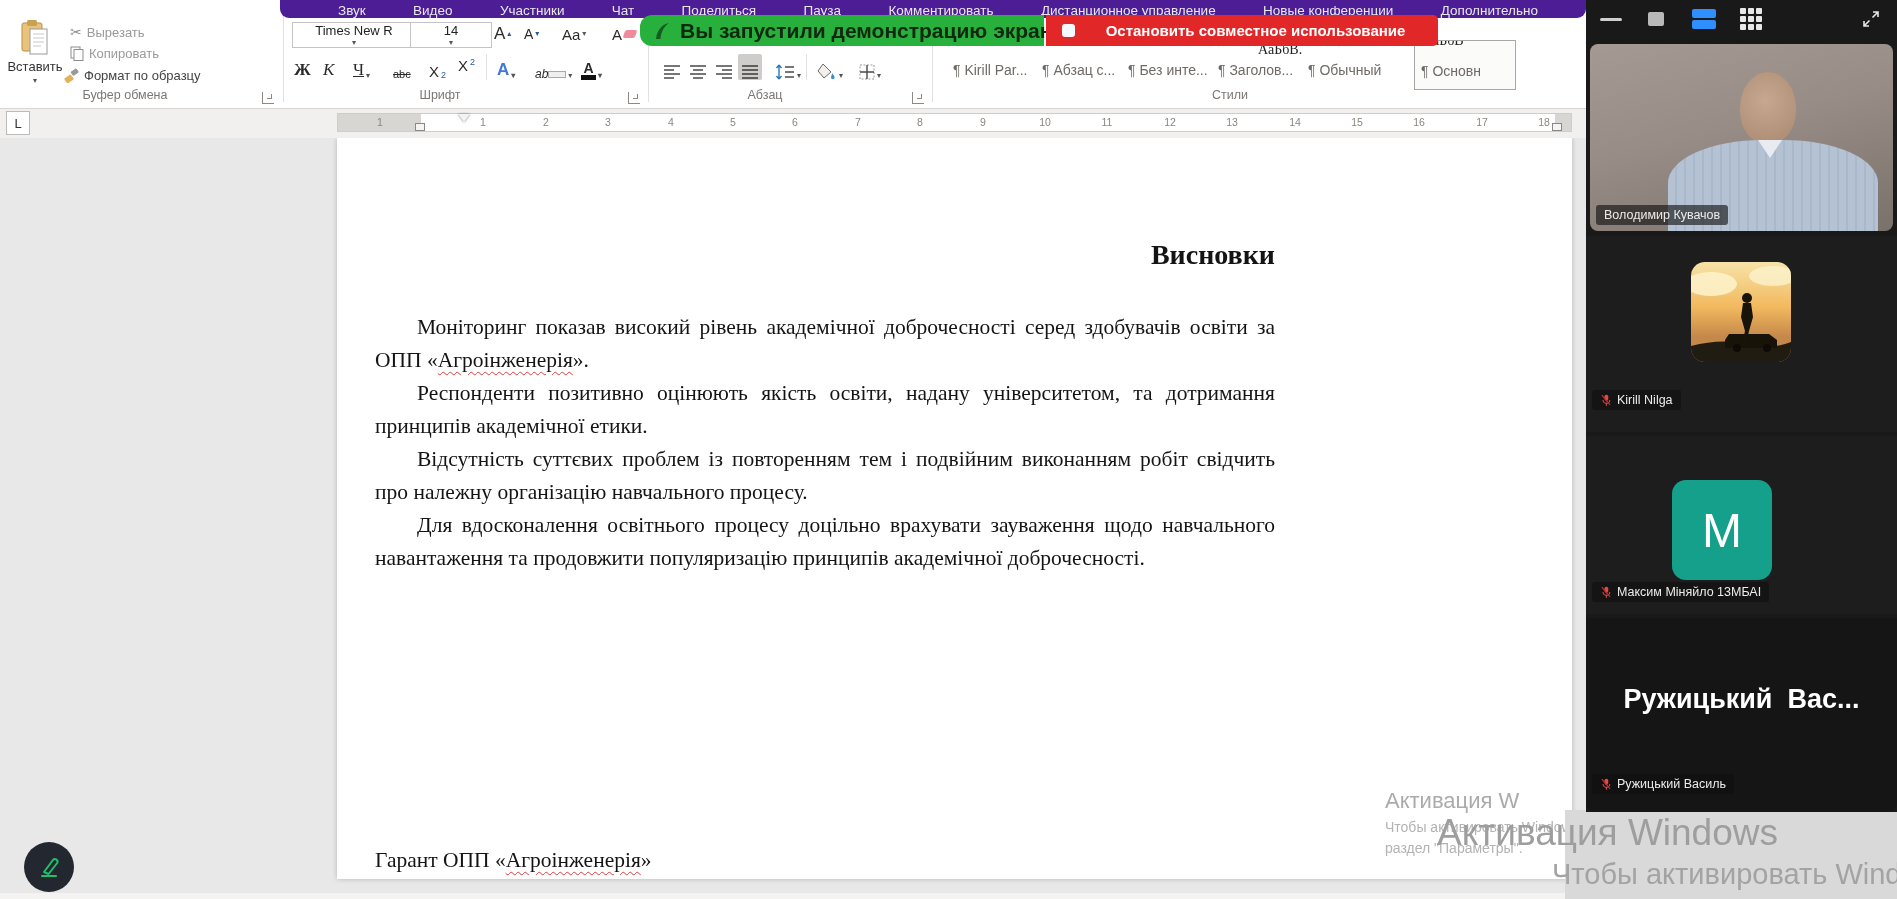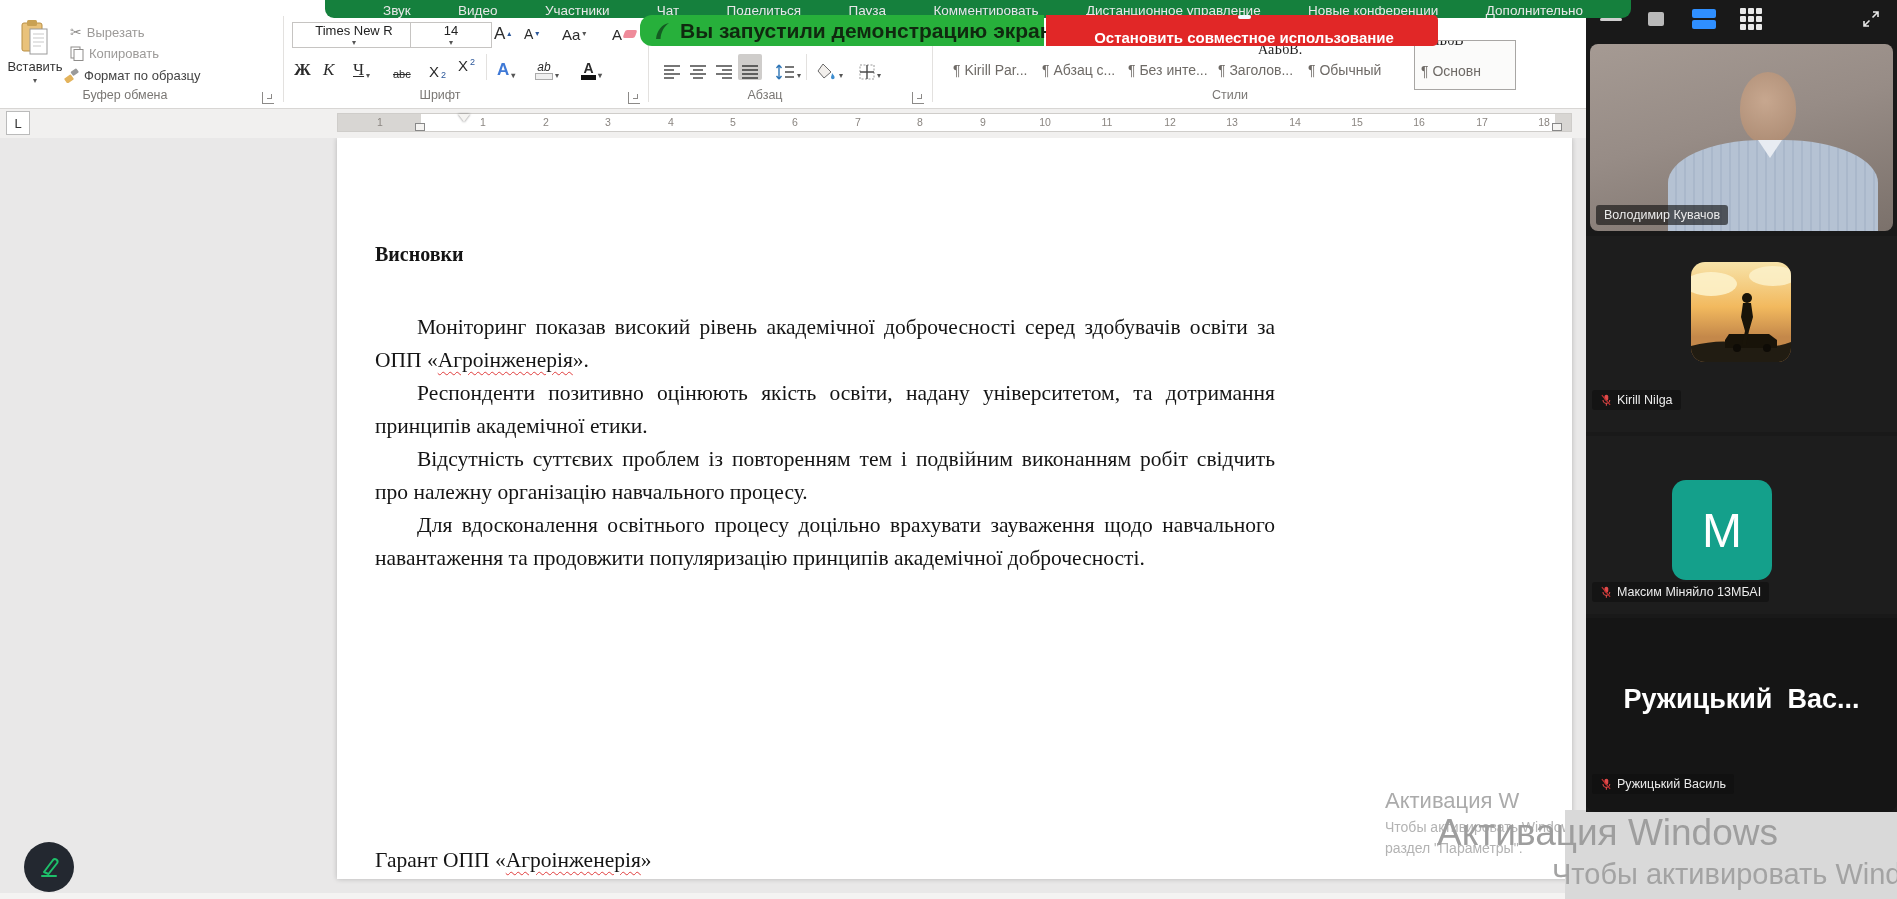--- a/index.html
+++ b/index.html
@@ -17,47 +17,47 @@
   .paste-btn{left:6px;top:20px;width:58px;height:72px;display:flex;flex-direction:column;align-items:center;gap:3px;font-size:13px;color:#333;}
   .caret{font-size:8px;color:#555;line-height:1;}
   .combo{position:absolute;height:24px;border:1px solid #c6c4c2;background:#fff;display:flex;align-items:center;
          justify-content:space-between;padding:0 5px;font-size:13px;color:#222;flex-direction:column;}
   .fbtn{position:absolute;top:54px;height:26px;display:flex;align-items:flex-end;gap:2px;padding:0 3px;font-size:15px;color:#2b2b2b;}
   .r1btn{position:absolute;top:22px;height:24px;display:flex;align-items:center;gap:2px;font-size:15px;color:#2b2b2b;}
   .style-item{position:absolute;top:62px;font-size:14px;color:#6e6a66;white-space:nowrap;}
   .style-preview{position:absolute;font-family:"Liberation Serif",serif;font-size:14px;color:#222;white-space:nowrap;}
   .sel-style{position:absolute;left:1414px;top:40px;width:100px;height:48px;border:1px solid #a8a6a4;background:#fbfbfa;overflow:hidden;}
   
-  .topbar{left:280px;top:0;width:1306px;height:18px;background:#15803d;border-radius:0 0 9px 9px;z-index:30;
-          display:flex;align-items:flex-start;justify-content:space-between;padding:0 48px 0 58px;box-sizing:border-box;overflow:hidden;margin-left:45px;}
+  .topbar{left:280px;top:0;width:1306px;height:18px;background:#4c1d95;border-radius:0 0 9px 9px;z-index:30;
+          display:flex;align-items:flex-start;justify-content:space-between;padding:0 48px 0 58px;box-sizing:border-box;overflow:hidden;}
   .topbar span{color:#e8e8e8;font-size:13.5px;white-space:nowrap;transform:translateY(3px);}
   
   .banner-green{left:640px;top:15px;width:404px;height:31px;background:#27b03b;border-radius:12px 0 0 12px;z-index:40;
           display:flex;align-items:center;gap:10px;padding:0 10px 0 14px;box-sizing:border-box;}
   .banner-green .txt{flex:1;text-align:center;font-size:21px;font-weight:bold;color:#10290f;white-space:nowrap;}
   .banner-red{left:1046px;top:15px;width:392px;height:31px;background:#e12727;border-radius:0 5px 5px 0;z-index:40;
-          display:flex;align-items:center;gap:10px;padding:0 12px 0 16px;box-sizing:border-box;flex-direction:column;}
+          display:flex;align-items:center;gap:10px;padding:0 12px 0 16px;box-sizing:border-box;}
   .banner-red .txt{flex:1;text-align:center;font-size:15px;font-weight:bold;color:#ffffff;white-space:nowrap;}
   .stop-sq{width:13px;height:13px;background:#f4f8ff;border-radius:3px;}
   
   .ruler-row{left:0;top:108px;width:1586px;height:30px;background:#f1f0ef;z-index:5;}
   .tabsel{position:absolute;left:6px;top:3px;width:22px;height:22px;background:#fff;border:1px solid #bbb;
           font-size:13px;color:#333;display:flex;align-items:center;justify-content:center;}
   .ruler{position:absolute;left:337px;top:5px;width:1235px;height:19px;background:#fff;border:1px solid #cfcdca;box-sizing:border-box;}
   .ruler .gray-l{position:absolute;left:0;top:0;width:83px;height:100%;background:#d8d6d3;}
   .ruler .gray-r{position:absolute;right:0;top:0;width:16px;height:100%;background:#d8d6d3;}
   .ruler .num{position:absolute;top:2px;font-size:10.5px;color:#8a8580;transform:translateX(-50%);}
   .tri-down{position:absolute;left:120px;top:0;width:0;height:0;border-left:6px solid transparent;border-right:6px solid transparent;border-top:8px solid #f5f4f2;filter:drop-shadow(0 0 1px #777);}
   .ind-left{position:absolute;left:77px;bottom:0;width:10px;height:8px;background:#f5f4f2;border:1px solid #888;box-sizing:border-box;}
   .ind-right{position:absolute;left:1214px;bottom:0;width:10px;height:8px;background:#f5f4f2;border:1px solid #888;box-sizing:border-box;}
   
   .page{left:337px;top:138px;width:1235px;height:741px;background:#fff;box-shadow:0 0 5px rgba(0,0,0,.22);z-index:2;}
   .doc-body{position:absolute;left:38px;top:100px;width:900px;font-family:"Liberation Serif",serif;
             font-size:21.5px;line-height:33px;color:#141414;}
-  .doc-title{text-align:left;font-weight:bold;font-size:20px;margin-bottom:40px;}
+  .doc-title{text-align:right;font-weight:bold;font-size:28px;margin-bottom:40px;}
   .doc-body p{margin:0;text-align:justify;text-indent:42px;}
   .wavy{text-decoration:underline;text-decoration-style:wavy;text-decoration-color:#e03c3c;text-decoration-thickness:1px;text-underline-offset:4px;}
   .garant{position:absolute;left:38px;top:710px;font-family:"Liberation Serif",serif;font-size:21.5px;color:#141414;}
   .bottom-strip{left:0;top:893px;width:1586px;height:6px;background:#f4f3f2;z-index:3;}
   
   .wm-small{z-index:6;color:#ababab;}
   .wm-small .l1{font-size:22px;}
   .wm-small .l2,.wm-small .l3{font-size:14px;color:#b3b3b3;margin-top:5px;}
   .gray-block{left:1565px;top:810px;width:332px;height:89px;background:#d9d9d9;z-index:7;}
   .wm-big1{left:1437px;top:812px;font-size:37px;color:#9e9e9e;z-index:8;white-space:nowrap;}
@@ -178,21 +178,21 @@
     <div class="fbtn" style="left:455px;font-size:15px;align-items:flex-start;padding-top:3px;">
       <span>X</span>
         <span style="font-size:9px;color:#2b579a;">2</span>
     </div>
     <div class="vdiv" style="left:486px;top:54px;height:26px;"></div>
     <div class="fbtn" style="left:494px;font-size:17px;color:#3f79d6;font-weight:bold;">
       <span>A</span>
         <span class="caret">▾</span>
     </div>
     <div class="fbtn" style="left:532px;">
-      <span style="display:flex;flex-direction:column;align-items:center;line-height:1;">
+      <span style="display:flex;flex-direction:row;align-items:center;line-height:1;">
         <span style="font-size:12px;font-style:italic;">ab</span>
         <span style="width:16px;height:5px;background:#efefef;border:1px solid #aaa;"></span>
       </span>
       <span class="caret">▾</span>
     </div>
     <div class="fbtn" style="left:578px;font-weight:bold;">
       <span style="display:flex;flex-direction:column;align-items:center;line-height:1;">
         <span style="font-size:14px;">A</span>
         <span style="width:15px;height:5px;background:#111;"></span>
       </span>

